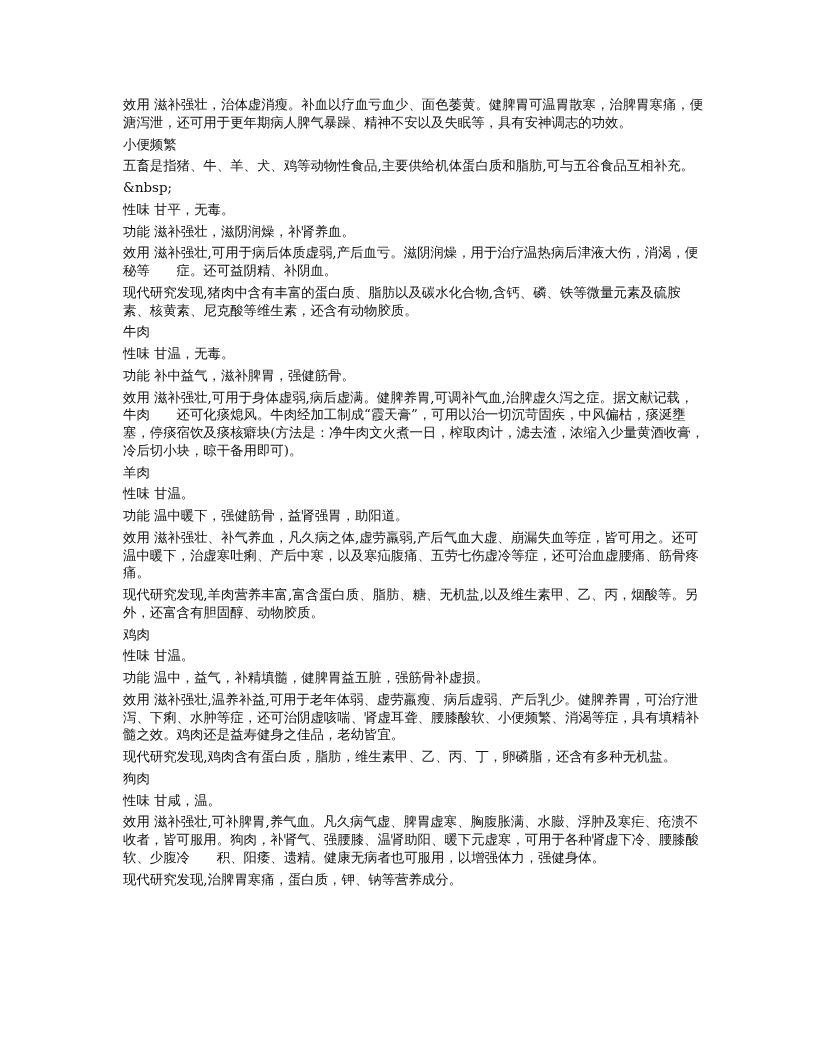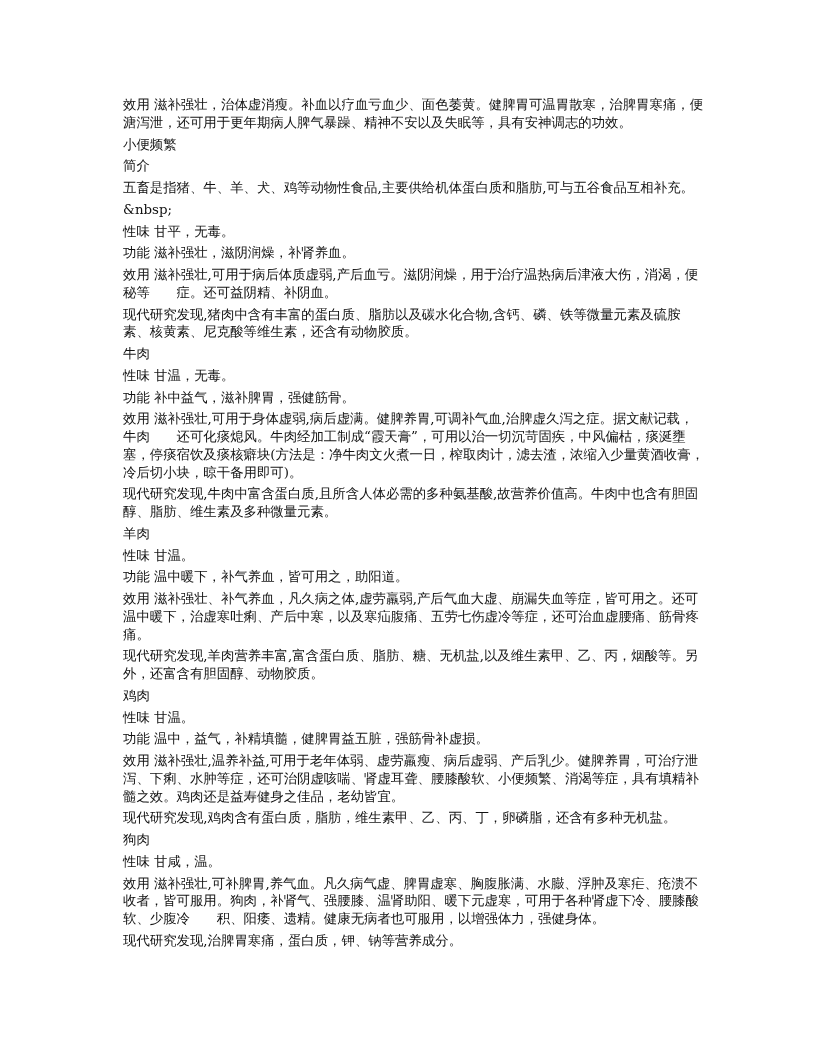--- a/index.html
+++ b/index.html
@@ -17,43 +17,41 @@
   .line { margin: 4px; padding: 0; white-space: pre-wrap; word-break: break-all; }
   .heading { }
 </style>
 </head>
 <body>
 
 <div class="page">
   <p class="line">效用 滋补强壮，治体虚消瘦。补血以疗血亏血少、面色萎黄。健脾胃可温胃散寒，治脾胃寒痛，便溏泻泄，还可用于更年期病人脾气暴躁、精神不安以及失眠等，具有安神调志的功效。</p>
 
   <p class="line heading">小便频繁</p>
-  <p class="line heading">简介</p>
   <p class="line">五畜是指猪、牛、羊、犬、鸡等动物性食品,主要供给机体蛋白质和脂肪,可与五谷食品互相补充。</p>
   <p class="line">&amp;nbsp;</p>
 
   <div>
     <p class="line">性味 甘平，无毒。</p>
     <p class="line">功能 滋补强壮，滋阴润燥，补肾养血。</p>
     <p class="line">效用 滋补强壮,可用于病后体质虚弱,产后血亏。滋阴润燥，用于治疗温热病后津液大伤，消渴，便秘等　　症。还可益阴精、补阴血。</p>
     <p class="line">现代研究发现,猪肉中含有丰富的蛋白质、脂肪以及碳水化合物,含钙、磷、铁等微量元素及硫胺素、核黄素、尼克酸等维生素，还含有动物胶质。</p>
   </div>
 
   <div>
     <p class="line heading">牛肉</p>
     <p class="line">性味 甘温，无毒。</p>
     <p class="line">功能 补中益气，滋补脾胃，强健筋骨。</p>
     <p class="line">效用 滋补强壮,可用于身体虚弱,病后虚满。健脾养胃,可调补气血,治脾虚久泻之症。据文献记载，牛肉　　还可化痰熄风。牛肉经加工制成“霞天膏”，可用以治一切沉苛固疾，中风偏枯，痰涎壅塞，停痰宿饮及痰核癖块(方法是：净牛肉文火煮一日，榨取肉计，滤去渣，浓缩入少量黄酒收膏，冷后切小块，晾干备用即可)。</p>
-    <p class="line">现代研究发现,牛肉中富含蛋白质,且所含人体必需的多种氨基酸,故营养价值高。牛肉中也含有胆固醇、脂肪、维生素及多种微量元素。</p>
   </div>
 
   <div>
     <p class="line heading">羊肉</p>
     <p class="line">性味 甘温。</p>
-    <p class="line">功能 温中暖下，补气养血，皆可用之，助阳道。</p>
+    <p class="line">功能 温中暖下，强健筋骨，益肾强胃，助阳道。</p>
     <p class="line">效用 滋补强壮、补气养血，凡久病之体,虚劳羸弱,产后气血大虚、崩漏失血等症，皆可用之。还可温中暖下，治虚寒吐痢、产后中寒，以及寒疝腹痛、五劳七伤虚冷等症，还可治血虚腰痛、筋骨疼痛。</p>
     <p class="line">现代研究发现,羊肉营养丰富,富含蛋白质、脂肪、糖、无机盐,以及维生素甲、乙、丙，烟酸等。另外，还富含有胆固醇、动物胶质。</p>
   </div>
 
   <div>
     <p class="line heading">鸡肉</p>
     <p class="line">性味 甘温。</p>
     <p class="line">功能 温中，益气，补精填髓，健脾胃益五脏，强筋骨补虚损。</p>
     <p class="line">效用 滋补强壮,温养补益,可用于老年体弱、虚劳羸瘦、病后虚弱、产后乳少。健脾养胃，可治疗泄泻、下痢、水肿等症，还可治阴虚咳喘、肾虚耳聋、腰膝酸软、小便频繁、消渴等症，具有填精补髓之效。鸡肉还是益寿健身之佳品，老幼皆宜。</p>
     <p class="line">现代研究发现,鸡肉含有蛋白质，脂肪，维生素甲、乙、丙、丁，卵磷脂，还含有多种无机盐。</p>

